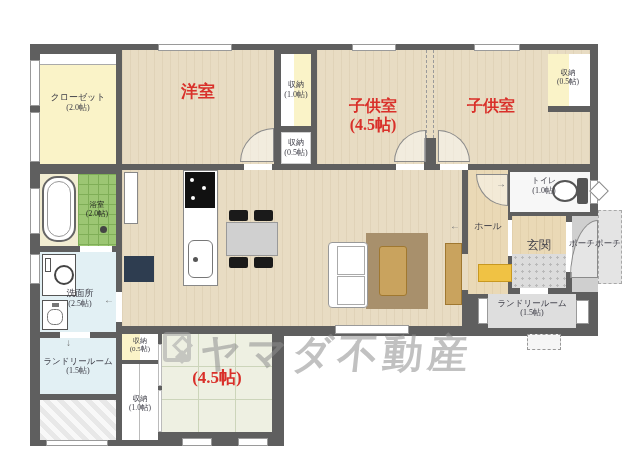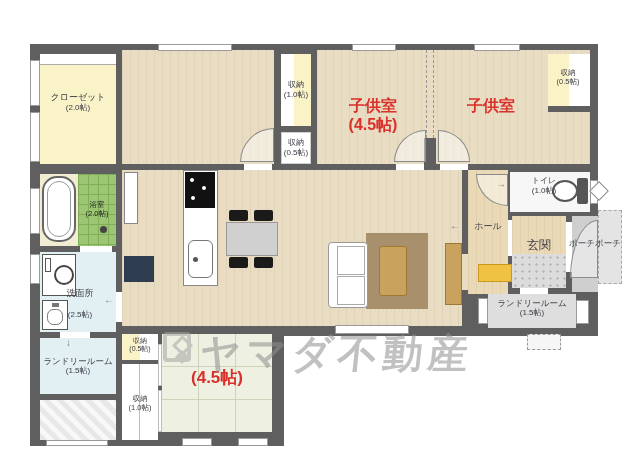--- a/index.html
+++ b/index.html
@@ -27,21 +27,21 @@
   .tatami{background:#eef0e2;}
   .tatami-line-v{width:1px;background:#ccd5ba;}
   .tatami-line-h{height:1px;background:#ccd5ba;}
   .deck{background:repeating-linear-gradient(45deg,#e8e8e8 0 5px,#f8f8f8 5px 10px);}
   .win{background:#ffffff;border:1px solid #9a9a9a;}
   .gap{background:#ffffff;}
   .gap-wood{background:#e8dcc3;}
   .arc{border:1px solid #8a8a8a;background:rgba(255,255,255,.45);}
   .dashedstep{border:1px dashed #999;background:#f6f6f6;}
   .lbl{color:#3c3c46;text-align:center;line-height:1.2;}
-  .lbl .l1,.lbl .l2{display:block;}
+  .lbl .l1,.lbl .l2{display:block;font-family:Liberation Serif, serif;}
   .red{color:#d9302a;font-weight:bold;}
   .furn{box-sizing:border-box;}
   .arrow{color:#777;font-size:10px;line-height:1;}
   #wm-text{font-weight:bold;font-size:40px;letter-spacing:5px;color:#8f8f8f;opacity:.55;
            transform:skewX(-6deg);white-space:nowrap;}
   #wm-logo{border:4px solid #a5a5a5;border-radius:4px;opacity:.55;}
   .dia{position:absolute;transform:rotate(45deg);}
 </style>
 </head>
 <body>
@@ -159,20 +159,21 @@
   <div class="abs furn" style="left:328px;top:242px;width:40px;height:66px;background:#fff;border:1px solid #999;border-radius:4px;">
     <div class="abs" style="left:8px;top:3px;width:28px;height:29px;border:1px solid #aaa;background:#fff;"></div>
     <div class="abs" style="left:8px;top:33px;width:28px;height:29px;border:1px solid #aaa;background:#fff;"></div>
   </div>
   <div class="abs furn" style="left:445px;top:243px;width:17px;height:62px;background:#c9a35e;border:1px solid #a07830;"></div>
   <div class="abs furn" style="left:478px;top:264px;width:34px;height:18px;background:#f0c244;border:1px solid #c89820;"></div>
   <div class="abs furn" style="left:552px;top:180px;width:26px;height:22px;background:#fff;border:2px solid #555;border-radius:50%;"></div>
   <div class="abs furn" style="left:577px;top:178px;width:11px;height:26px;background:#555;border-radius:2px;"></div>
 
   <div class="abs lbl red" style="left:122px;top:82px;width:152px;font-size:17px;">
+    <span class="l1">洋室</span>
   </div>
   <div class="abs lbl red" style="left:317px;top:96px;width:112px;font-size:16px;">
     <span class="l1">子供室</span>
       <span class="l2">(4.5帖)</span>
   </div>
   <div class="abs lbl red" style="left:429px;top:96px;width:124px;font-size:16px;">
     <span class="l1">子供室</span>
   </div>
   <div class="abs lbl red" style="left:240px;top:196px;width:180px;font-size:19px;">
   </div>
@@ -215,21 +216,21 @@
   <div class="abs lbl" style="left:486px;top:298px;width:92px;font-size:8.5px;">
     <span class="l1">ランドリールーム</span>
       <span class="l2" style="font-size:8px;">(1.5帖)</span>
   </div>
   <div class="abs lbl" style="left:76px;top:200px;width:42px;font-size:7.5px;color:#222;">
     <span class="l1">浴室</span>
       <span class="l2">(2.0帖)</span>
   </div>
   <div class="abs lbl" style="left:48px;top:288px;width:64px;font-size:9px;">
     <span class="l1">洗面所</span>
-      <span class="l2" style="font-size:8px;margin-top:11px;">(2.5帖)</span>
+      <span class="l2" style="font-size:8px;">(2.5帖)</span>
   </div>
   <div class="abs lbl" style="left:34px;top:356px;width:88px;font-size:8.5px;">
     <span class="l1">ランドリールーム</span>
       <span class="l2" style="font-size:8px;">(1.5帖)</span>
   </div>
   <div class="abs lbl" style="left:120px;top:337px;width:40px;font-size:7px;">
     <span class="l1">収納</span>
       <span class="l2">(0.5帖)</span>
   </div>
   <div class="abs lbl" style="left:120px;top:394px;width:40px;font-size:7.5px;">

